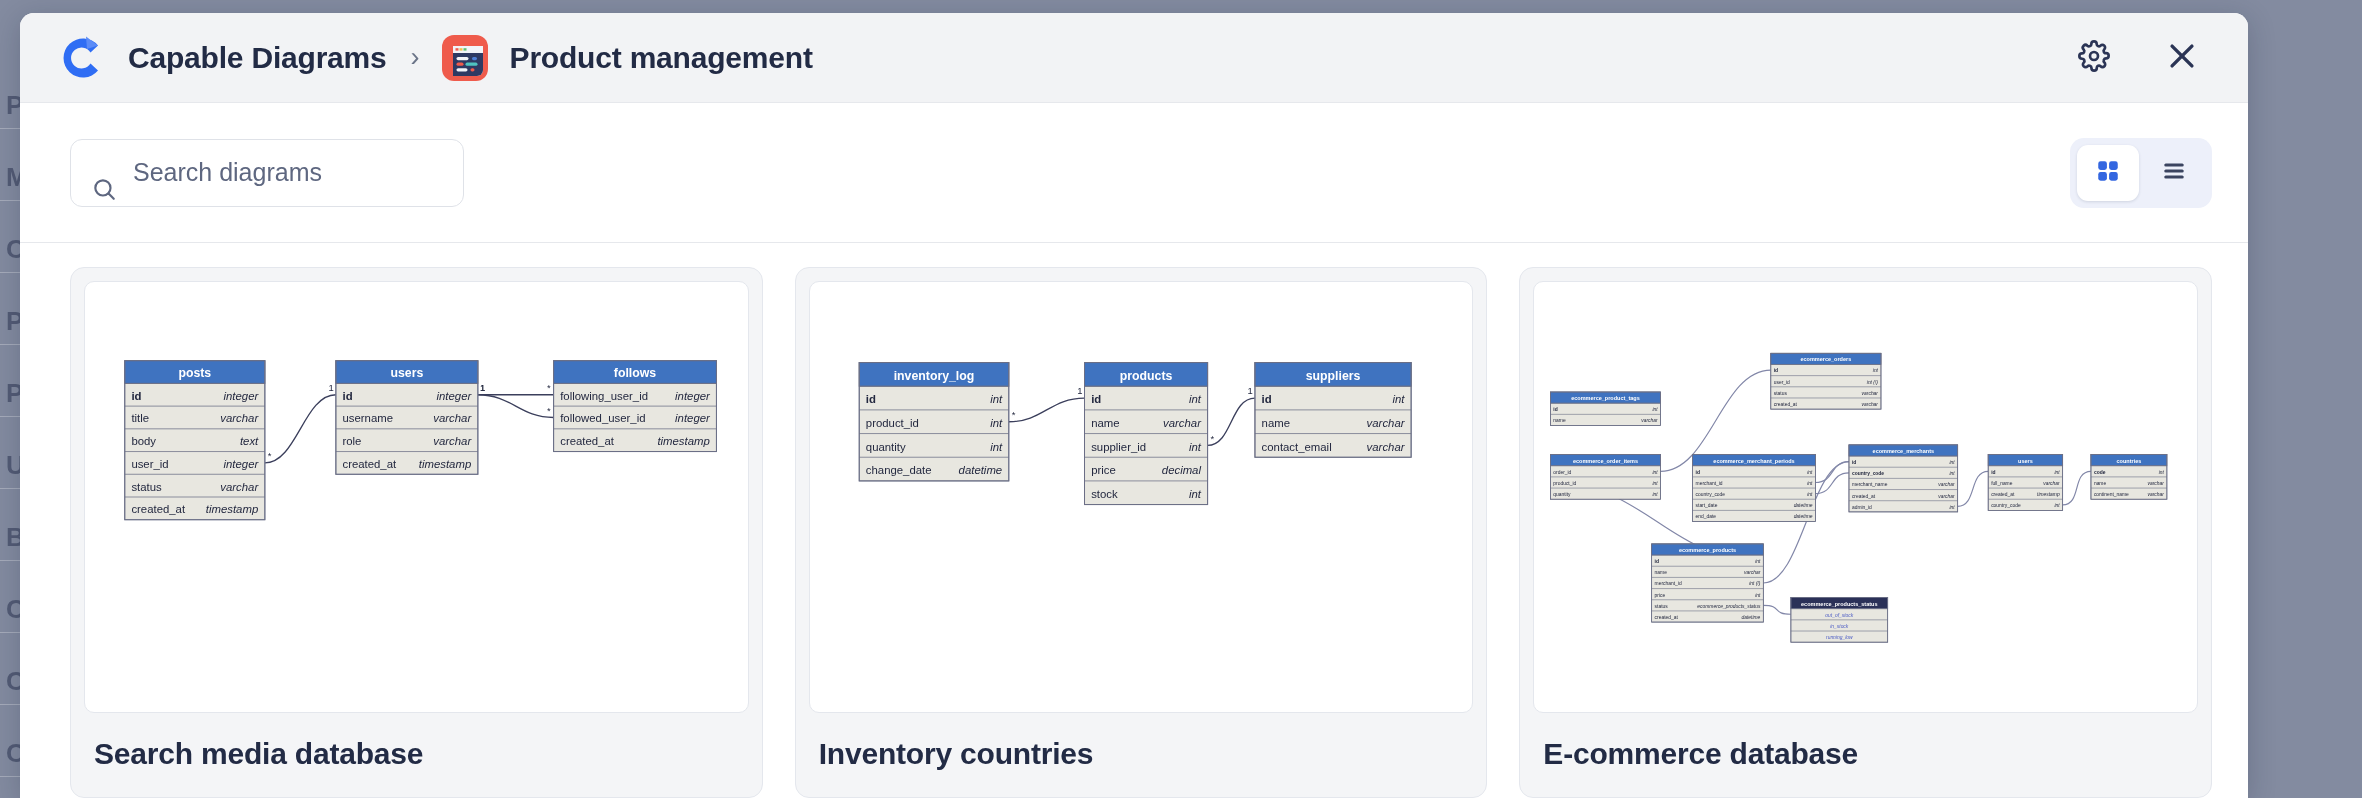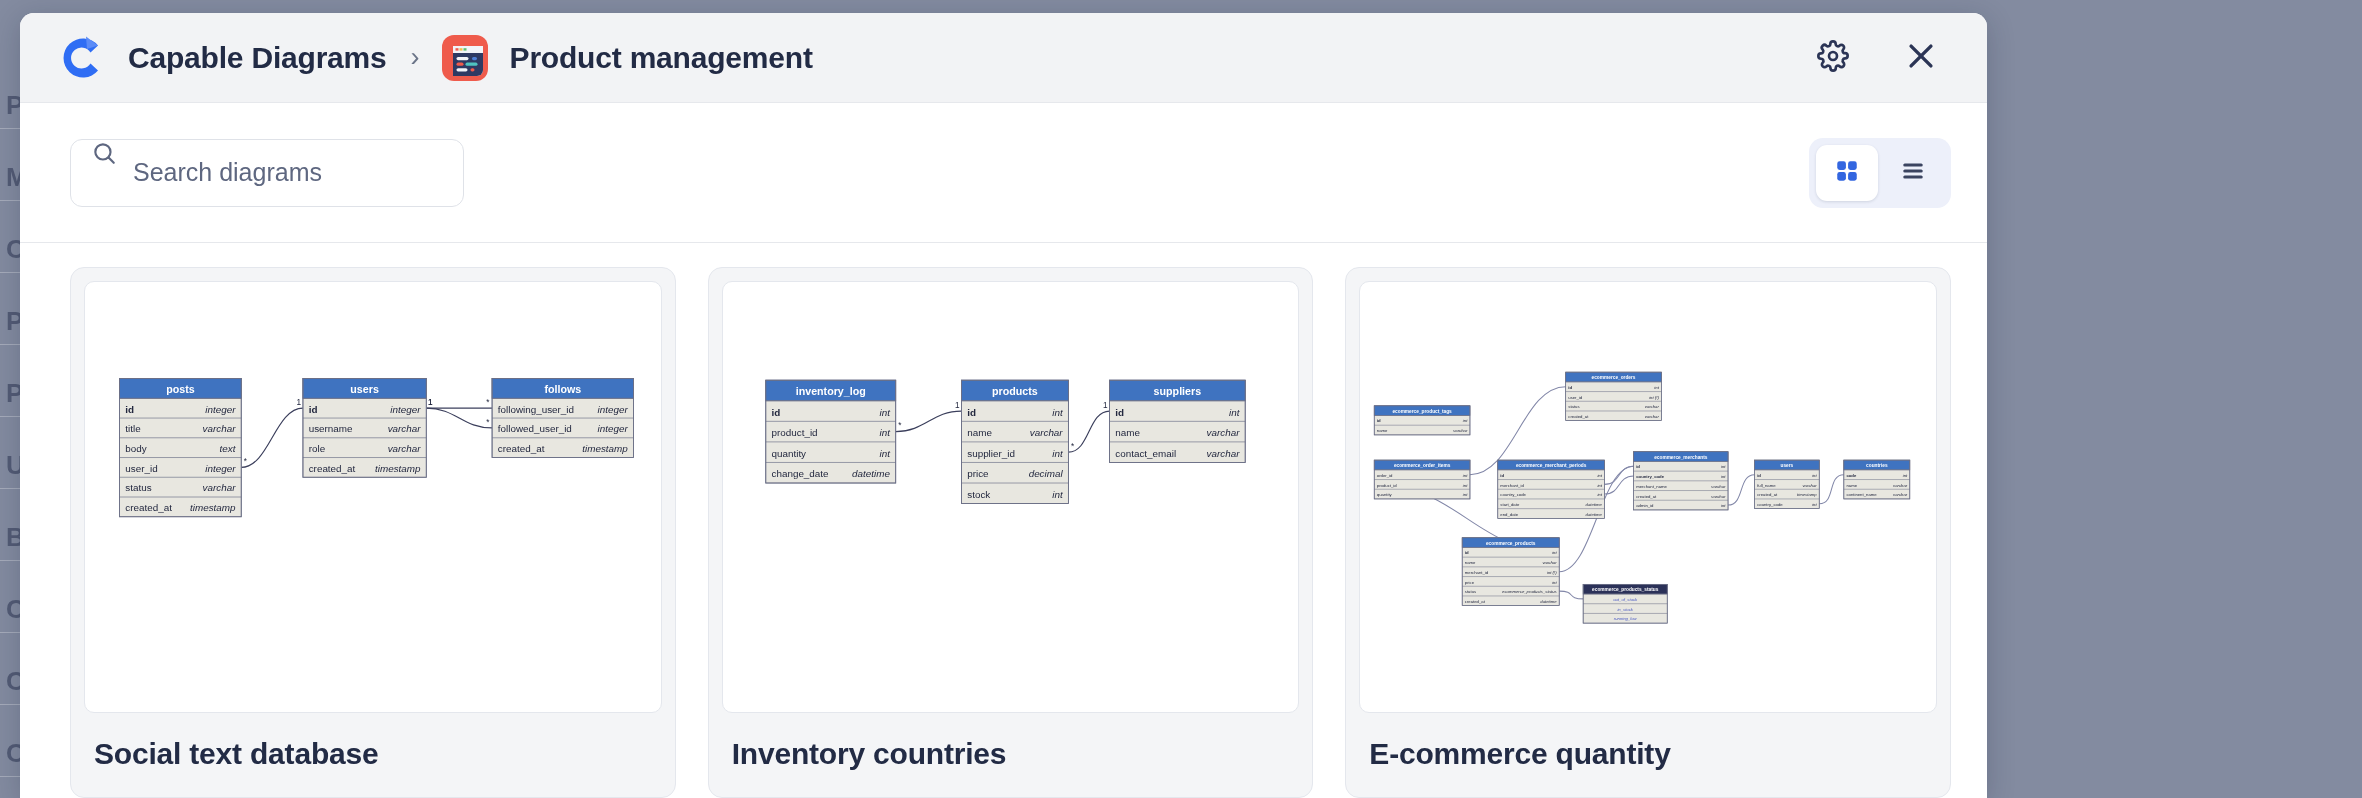--- a/index.html
+++ b/index.html
@@ -28,21 +28,21 @@
   }
   #bg-text-col .bg-rule {
     position: absolute; left: 0; width: 52px; height: 1px;
     background: rgba(255,255,255,.28);
   }
 
   
   #modal {
     position: absolute;
     left: 20px; top: 13px;
-    width: 1967px; height: 785px;
+    width: 2228px; height: 785px;
     background: #ffffff;
     border-top-left-radius: 14px;
     border-top-right-radius: 14px;
     overflow: hidden;
     box-shadow: 0 6px 28px rgba(20,27,48,.22);
   }
 
   
   #titlebar {
     position: relative;
@@ -85,21 +85,21 @@
     height: 140px;
     background: #ffffff;
     border-bottom: 1px solid #e6e8ec;
     display: flex; align-items: center;
     padding: 0 36px 0 50px;
   }
   #search-box {
     position: relative;
     width: 394px; height: 68px;
     border: 1px solid #dfe2e8; border-radius: 12px;
-    display: flex; align-items: flex-start; gap: 16px;
+    display: flex; align-items: flex-end; gap: 16px;
     padding: 0 20px;
     background: #fff;
   }
   #search-input {
     border: 0; outline: 0; background: transparent;
     font-family: inherit; font-size: 25px; color: #232c46;
     width: 100%; height: 100%;
   }
   #search-input::placeholder { color: #5d6savo; color: #5e6780; }
 
@@ -345,21 +345,21 @@
                 <text x="502" y="111.28" class="er-col" font-size="12">followed_user_id</text>
                 <text x="660" y="111.28" class="er-type" text-anchor="end" font-size="12">integer</text>
                 <line x1="495" y1="118" x2="667" y2="118" stroke="#6b6f86" stroke-width="0.8"></line>
                 <text x="502" y="135.28" class="er-col" font-size="12">created_at</text>
                 <text x="660" y="135.28" class="er-type" text-anchor="end" font-size="12">timestamp</text>
                 <rect x="495" y="46" width="172" height="96" fill="none" stroke="#6b6f86" stroke-width="1"></rect>
               </g>
             </svg>
           </div>
         </div>
-        <div class="card-title">Social text database</div>
+        <div class="card-title">Search media database</div>
       </div>
       <div class="card">
         <div class="card-preview">
           <div class="preview-canvas">
             <svg viewBox="0 0 700 380" preserveAspectRatio="xMidYMid meet">
               <g>
                 <path d="M 210 110.5 C 246 110.5, 254 85.5, 290 85.5" class="er-rel"></path>
                 <text x="215" y="106.5" class="er-card" font-size="10" text-anchor="middle">*</text>
                 <text x="285" y="81.5" class="er-card" font-size="10" text-anchor="middle">1</text>
                 <path d="M 420 135.5 C 446 135.5, 444 85.5, 470 85.5" class="er-rel"></path>
@@ -571,17 +571,17 @@
                 <text x="410" y="375.8" class="er-enumval" text-anchor="middle" font-size="6.6">out_of_stock</text>
                 <line x1="345" y1="380" x2="475" y2="380" stroke="#6b6f86" stroke-width="0.8"></line>
                 <text x="410" y="390.8" class="er-enumval" text-anchor="middle" font-size="6.6">in_stock</text>
                 <line x1="345" y1="395" x2="475" y2="395" stroke="#6b6f86" stroke-width="0.8"></line>
                 <text x="410" y="405.8" class="er-enumval" text-anchor="middle" font-size="6.6">running_low</text>
                 <rect x="345" y="350" width="130" height="60" fill="none" stroke="#6b6f86" stroke-width="1"></rect>
               </g>
             </svg>
           </div>
         </div>
-        <div class="card-title">E-commerce quantity</div>
+        <div class="card-title">E-commerce database</div>
       </div>
     </div>
 
 </div>
 
 </body></html>

